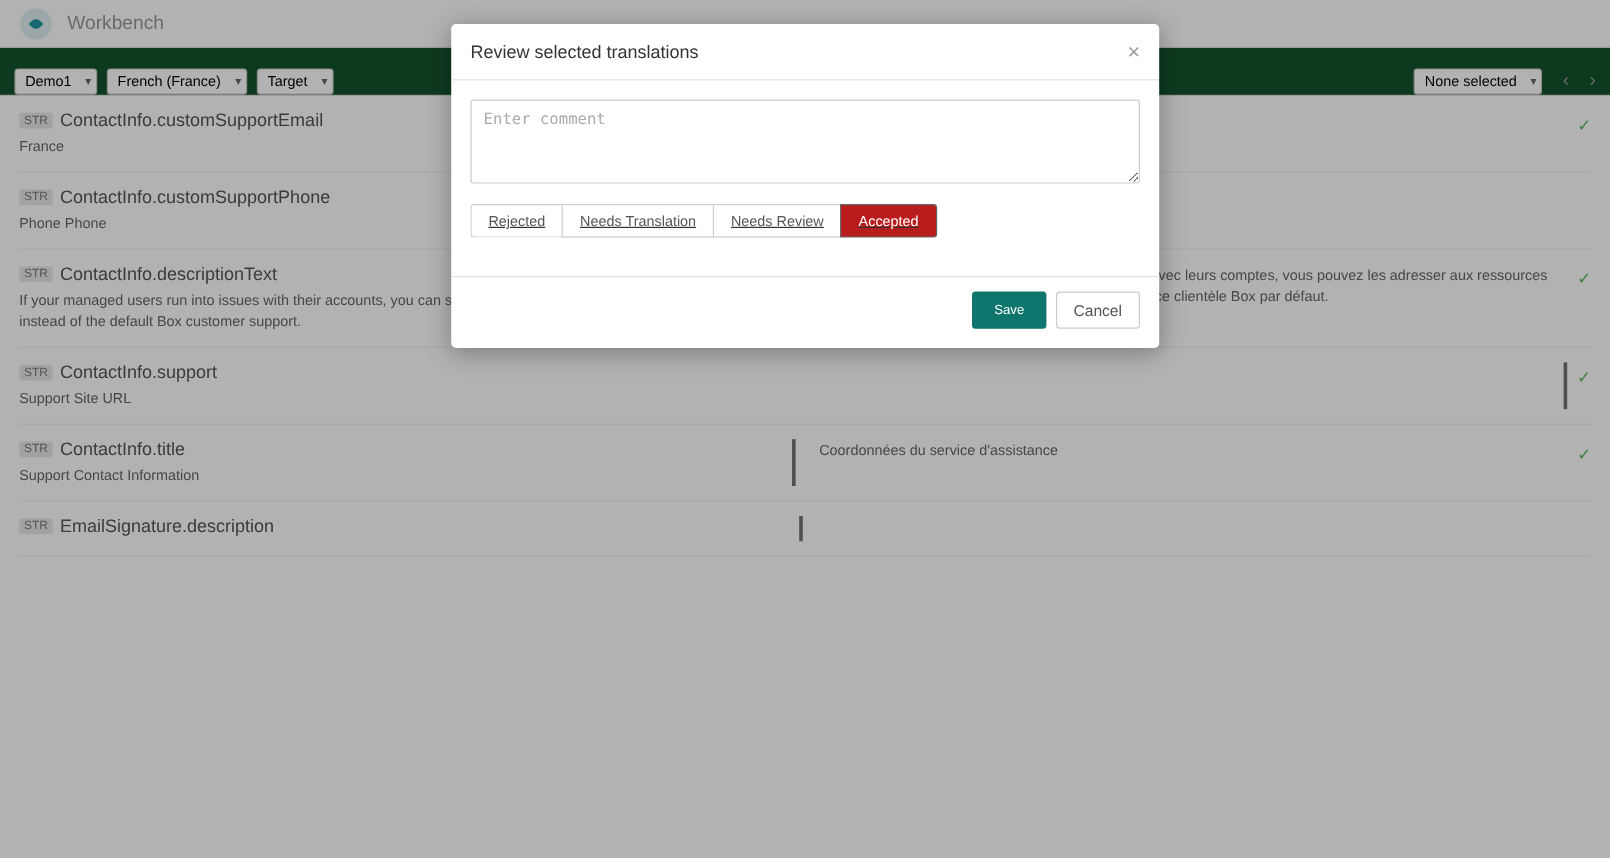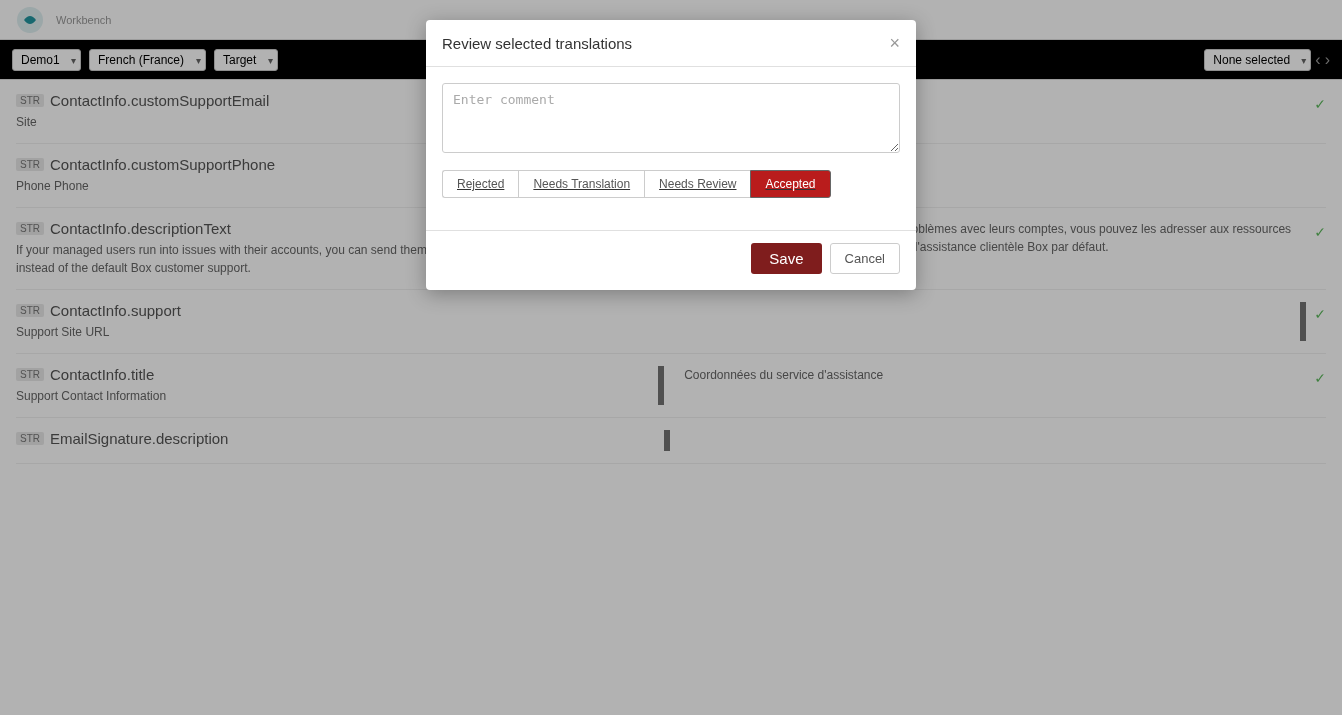--- a/index.html
+++ b/index.html
@@ -24,30 +24,30 @@
       padding: 0 16px;
       position: relative;
     }
     .top-nav-logo {
       width: 28px;
       height: 28px;
       margin-right: 12px;
     }
     .top-nav-title {
       color: #999;
-      font-size: 11px;
+      font-size: 16px;
     }
 
     
     .toolbar {
       height: 40px;
-      background: #000000;
+      background: #14532d;
       border-bottom: 1px solid #e0e0e0;
       display: flex;
-      align-items: center;
+      align-items: flex-end;
       padding: 0 12px;
       gap: 8px;
     }
     .toolbar-select {
       border: 1px solid #ccc;
       border-radius: 3px;
       padding: 3px 20px 3px 8px;
       font-size: 12px;
       background: #fff;
       cursor: pointer;
@@ -65,21 +65,21 @@
       top: 50%;
       transform: translateY(-50%);
       font-size: 10px;
       color: #666;
       pointer-events: none;
     }
     .toolbar-right {
       margin-left: auto;
       display: flex;
       align-items: center;
-      gap: 4px;
+      gap: 17px;
       color: #999;
       font-size: 12px;
     }
     .toolbar-right-select {
       border: 1px solid #ccc;
       border-radius: 3px;
       padding: 3px 20px 3px 8px;
       font-size: 12px;
       background: #fff;
       cursor: pointer;
@@ -101,21 +101,21 @@
 
     
     .translation-row {
       display: flex;
       border-bottom: 1px solid #f0f0f0;
       padding: 12px 0;
     }
     .row-left {
       flex: 1;
       padding-right: 20px;
-      border-right: 6px solid #737373;
+      border-right: 3px solid #737373;
     }
     .row-right {
       flex: 1;
       padding-left: 20px;
     }
     .row-key {
       display: flex;
       align-items: center;
       gap: 6px;
       margin-bottom: 4px;
@@ -159,21 +159,21 @@
       align-items: flex-start;
       justify-content: center;
       padding-top: 20px;
     }
 
     
     .modal {
       background: #fff;
       border-radius: 4px;
       box-shadow: 0 4px 20px rgba(0,0,0,0.3);
-      width: 490px;
+      width: 590px;
       overflow: hidden;
     }
     .modal-header {
       padding: 14px 16px;
       border-bottom: 1px solid #e0e0e0;
       display: flex;
       align-items: center;
       justify-content: space-between;
     }
     .modal-title {
@@ -236,26 +236,26 @@
       border-top: 1px solid #e0e0e0;
       margin: 16px 0 12px;
     }
     .modal-footer {
       display: flex;
       justify-content: flex-end;
       gap: 8px;
       padding: 0 16px 16px;
     }
     .btn-save {
-      background: #7f1d1d;
+      background: #0f766e;
       color: #fff;
       border: none;
       border-radius: 3px;
       padding: 7px 18px;
-      font-size: 15px;
+      font-size: 11px;
       cursor: pointer;
     }
     .btn-cancel {
       background: #fff;
       color: #555;
       border: 1px solid #ccc;
       border-radius: 3px;
       padding: 7px 14px;
       font-size: 13px;
       cursor: pointer;
@@ -300,21 +300,21 @@
 </div>
 
 <div class="main-content">
 
   <div class="translation-row">
     <div class="row-left">
       <div class="row-key">
         <span class="key-badge">STR</span>
         <span class="key-name">ContactInfo.customSupportEmail</span>
       </div>
-      <div class="row-value">Site</div>
+      <div class="row-value">France</div>
     </div>
     <div class="row-right"></div>
     <div class="row-check">
       <span class="check-icon">✓</span>
     </div>
   </div>
 
   <div class="translation-row">
     <div class="row-left">
       <div class="row-key">

